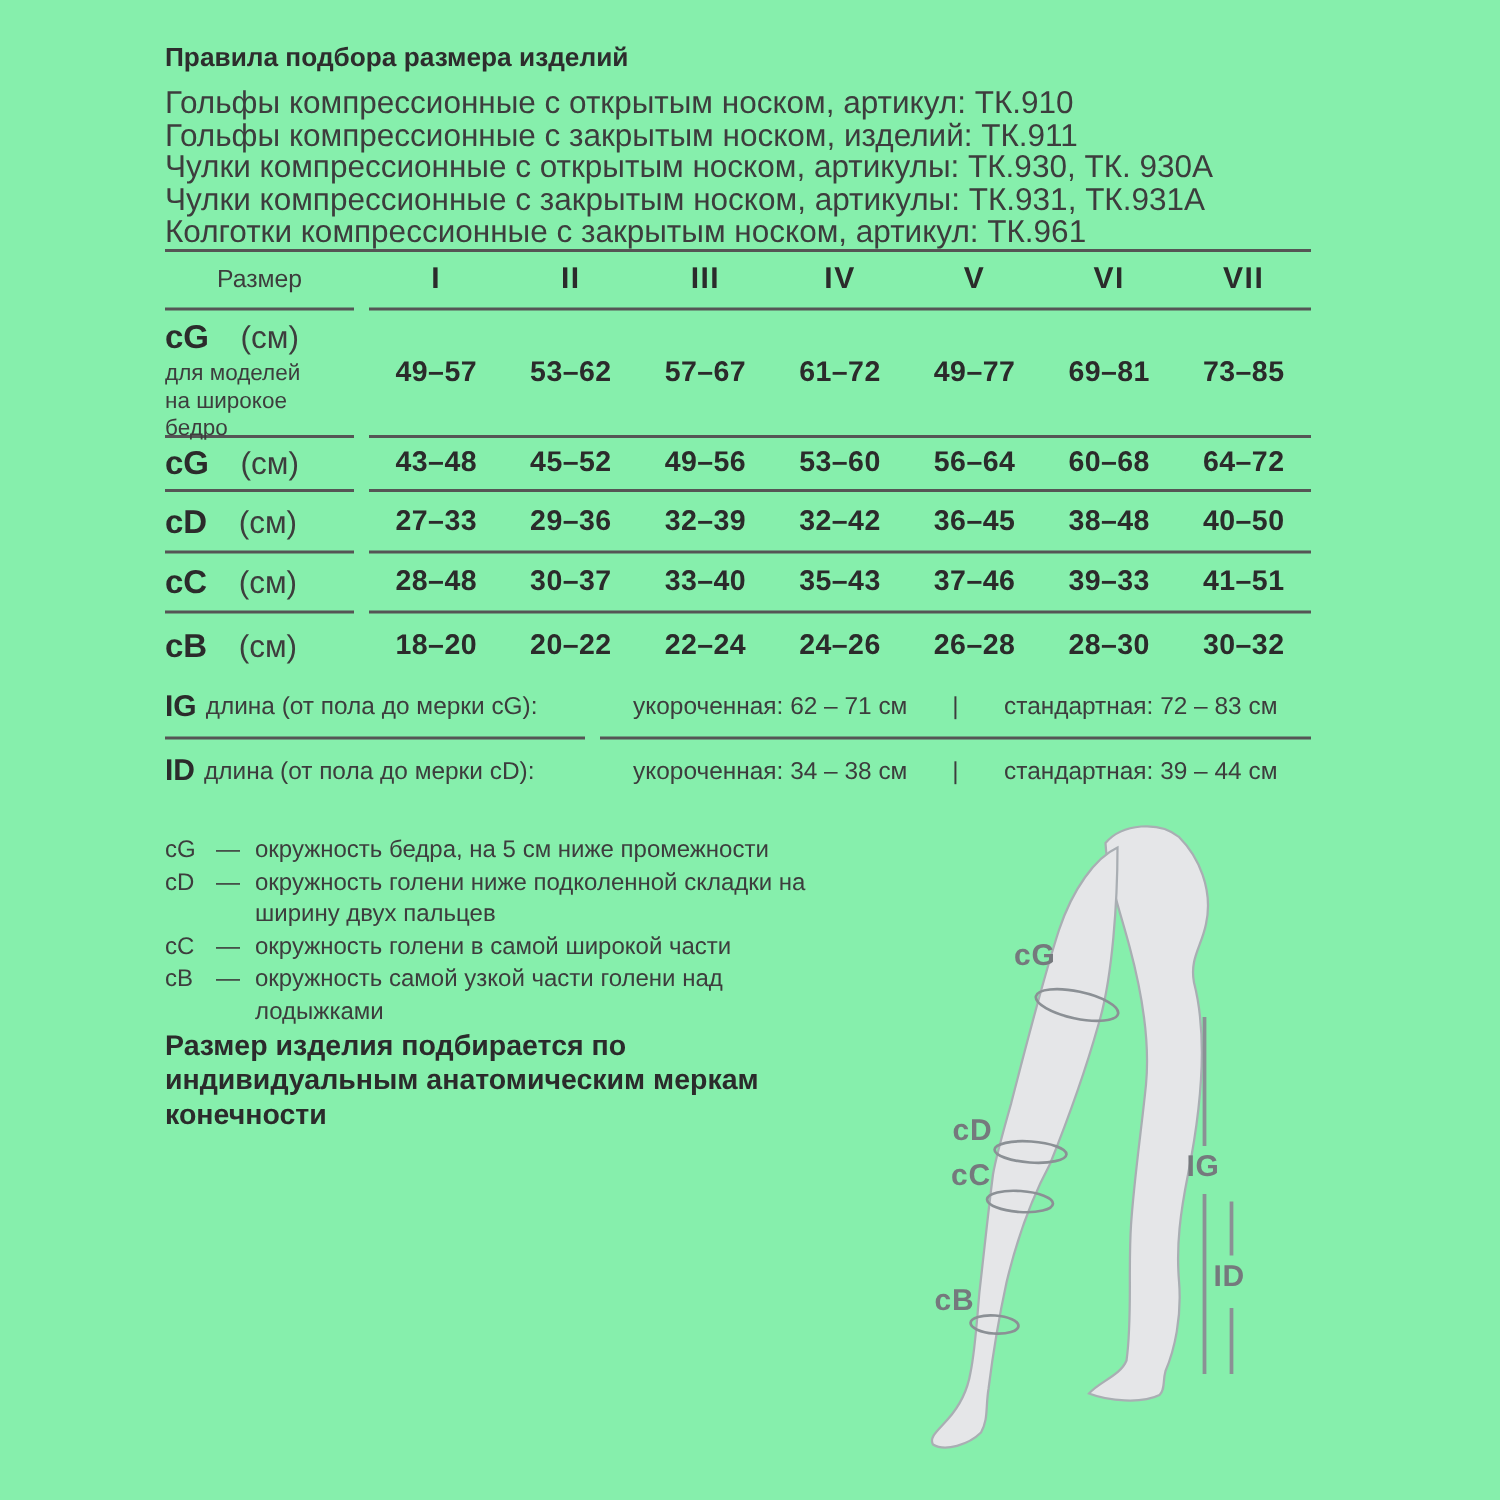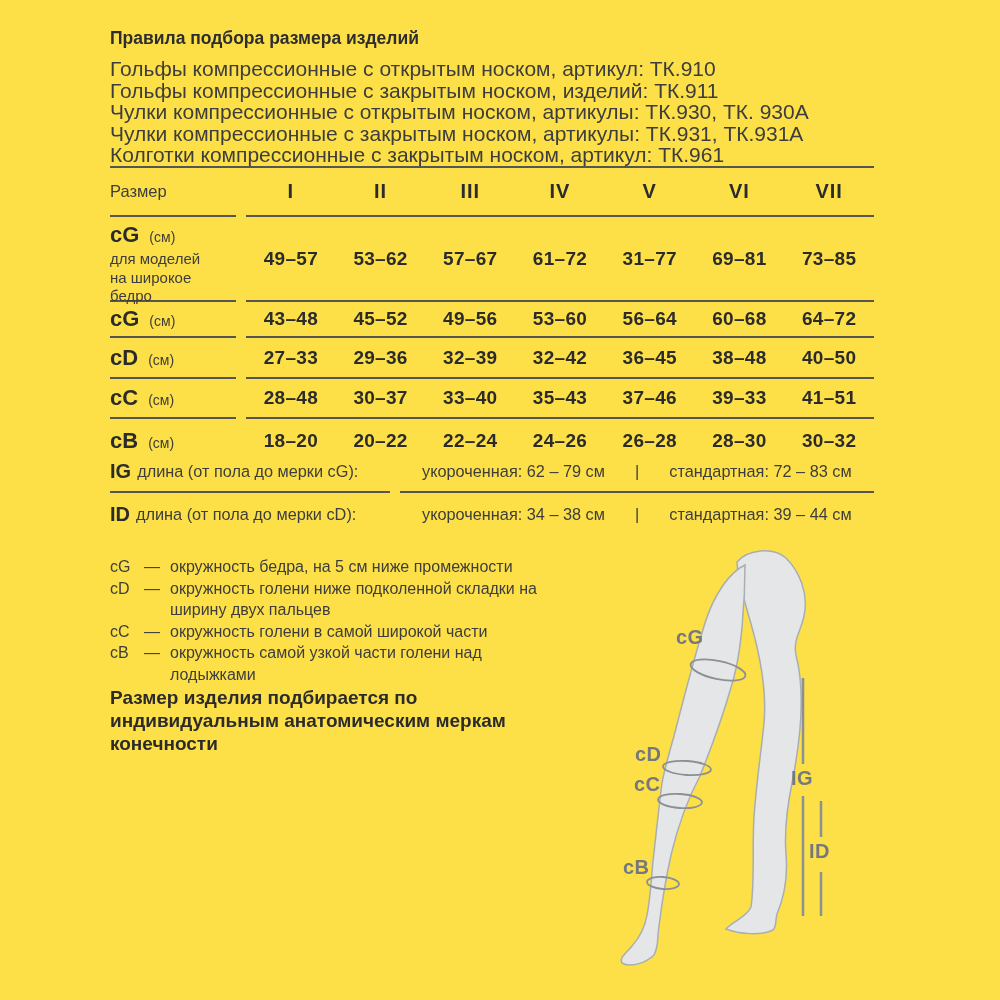--- a/index.html
+++ b/index.html
@@ -1,41 +1,41 @@
 <!DOCTYPE html>
 <html><head>
 <meta charset="utf-8">
 <style>
   html,body{margin:0;padding:0;background:#ffffff;}
   body{width:1000px;height:1000px;position:relative;overflow:hidden;
        font-family:"Liberation Sans",sans-serif;color:#3a3a3a;}
-  .page{position:absolute;inset:0;background:#fde047;padding-left:12px;}
+  .page{position:absolute;inset:0;background:#86efac;padding-left:12px;}
 
   
   .title{position:absolute;left:110px;top:28px;font-size:17.5px;font-weight:bold;color:#2d2d2d;}
   .products{position:absolute;left:110px;top:58px;font-size:21px;line-height:21.6px;color:#3d3d3d;}
 
   
   .size-table{position:absolute;left:110px;top:166px;width:764px;border-top:2px solid #555;}
   .t-row{display:flex;box-sizing:border-box;}
   .t-label{width:126px;box-sizing:border-box;border-bottom:2px solid #555;
            display:flex;flex-direction:column;justify-content:center;}
   .t-vals{flex:1;margin-left:10px;box-sizing:border-box;border-bottom:2px solid #555;
           display:grid;grid-template-columns:repeat(7,1fr);align-items:center;justify-items:center;}
-  .row-h{height:49px;}
+  .row-h{height:39px;text-align:center;}
   .row-0{height:85px;}
   .row-0 .t-label{justify-content:flex-start;padding-top:5px;}
   .row-1{height:36px;} .row-2{height:41px;} .row-3{height:40px;}
   .row-4{height:44px;}
   .row-4 .t-label,.row-4 .t-vals{border-bottom:none;}
   .size-word{font-size:16.5px;color:#3d3d3d;}
   .roman{font-size:20px;font-weight:bold;color:#2b2b2b;letter-spacing:1px;}
   .mlabel{white-space:nowrap;}
   .mlabel .big{font-size:22px;font-weight:bold;color:#2b2b2b;}
-  .mlabel .unit{font-size:14px;color:#3d3d3d;margin-left:10px;}
+  .mlabel .unit{font-size:21px;color:#3d3d3d;margin-left:21px;}
   .mnote{font-size:15px;line-height:18.5px;color:#3d3d3d;width:100px;margin-top:2px;}
   .val{font-size:19px;font-weight:bold;color:#2b2b2b;letter-spacing:0.3px;}
 
   
   .length-rows{position:absolute;left:110px;top:451px;width:764px;}
   .l-row{display:flex;height:42px;box-sizing:border-box;}
   .l-label{width:280px;box-sizing:border-box;display:flex;align-items:center;white-space:nowrap;}
   .l-vals{flex:1;margin-left:10px;box-sizing:border-box;display:flex;align-items:center;font-size:16.3px;color:#3d3d3d;}
   .l-row.bordered .l-label,.l-row.bordered .l-vals{border-bottom:2px solid #555;}
   .l-label .big{font-size:20px;font-weight:bold;color:#2b2b2b;margin-right:6px;}
@@ -99,21 +99,21 @@
         <div class="mlabel">
           <span class="big">cG</span><span class="unit">(см)</span>
         </div>
         <div class="mnote">для моделей на широкое бедро</div>
       </div>
       <div class="t-vals">
         <span class="val">49–57</span>
         <span class="val">53–62</span>
         <span class="val">57–67</span>
         <span class="val">61–72</span>
-        <span class="val">31–77</span>
+        <span class="val">49–77</span>
         <span class="val">69–81</span>
         <span class="val">73–85</span>
       </div>
     </div>
 
     <div class="t-row row-1">
       <div class="t-label">
         <div class="mlabel">
           <span class="big">cG</span><span class="unit">(см)</span>
         </div>
@@ -181,21 +181,21 @@
     </div>
   </div>
 
   <div class="length-rows">
     <div class="l-row bordered">
       <div class="l-label">
         <span class="big">IG</span>
         <span class="desc">длина (от пола до мерки cG):</span>
       </div>
       <div class="l-vals">
-        <span class="half">укороченная: 62 – 79 см</span>
+        <span class="half">укороченная: 62 – 71 см</span>
         <span class="pipe">|</span>
         <span class="half">стандартная: 72 – 83 см</span>
       </div>
     </div>
     <div class="l-row">
       <div class="l-label">
         <span class="big">ID</span>
         <span class="desc">длина (от пола до мерки cD):</span>
       </div>
       <div class="l-vals">

